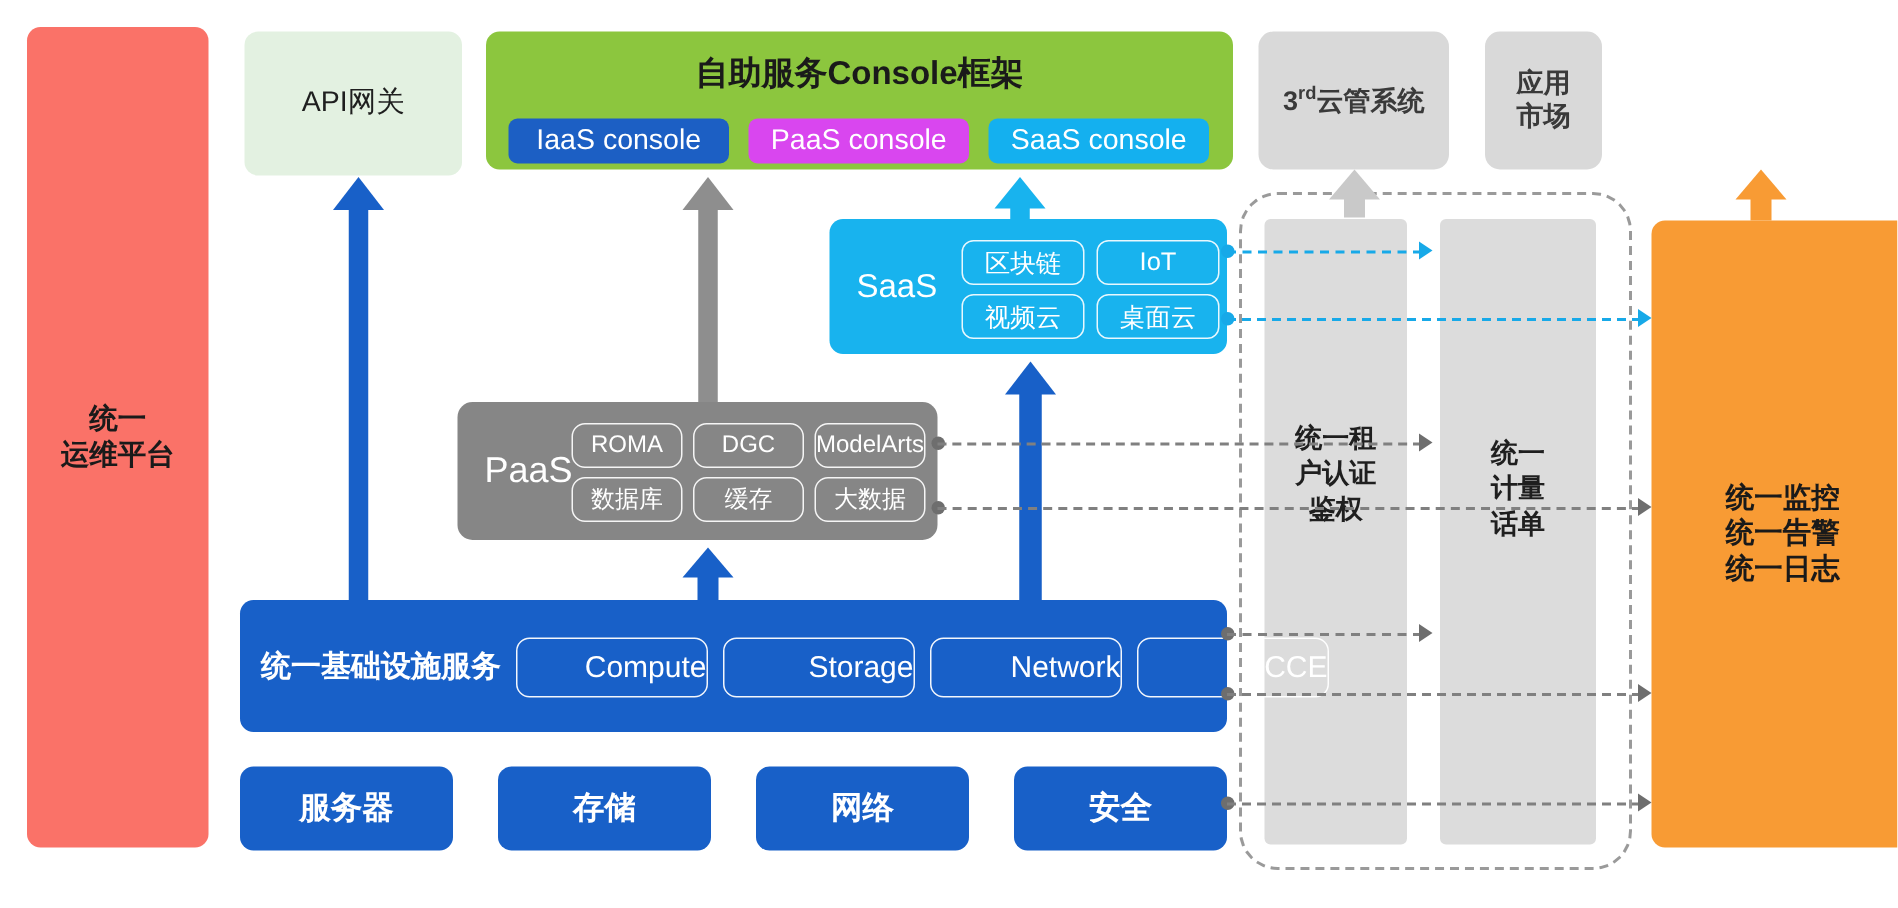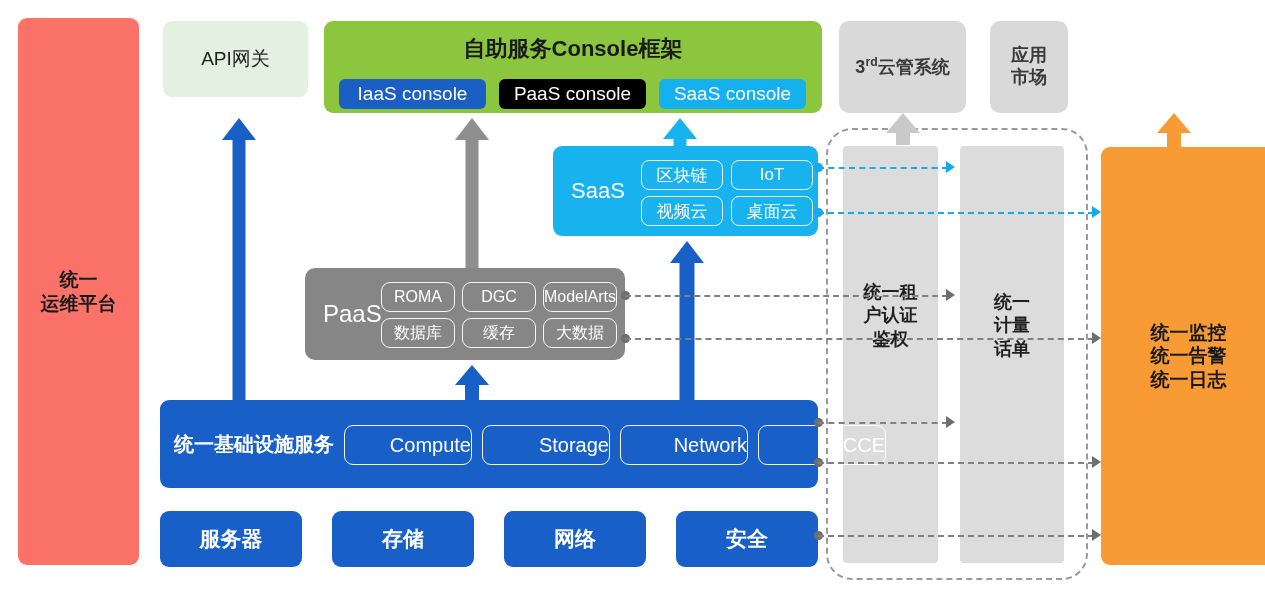--- a/index.html
+++ b/index.html
@@ -11,21 +11,21 @@
   .panel-red{background:#fa7268;border-radius:9px;color:#1a1a1a;font-size:19px;font-weight:700;}
   .panel-orange{background:#f89b34;border-radius:9px;color:#1a1a1a;font-size:19px;font-weight:700;}
   .panel-apigw{background:#e3f1e1;border-radius:9px;color:#1f1f1f;font-size:19px;font-weight:500;}
   .panel-gray{background:#d9d9d9;border-radius:10px;color:#3a3a3a;font-size:18px;font-weight:600;}
   .panel-green{background:#8cc63e;border-radius:9px;}
 
   
   .console-title{position:absolute;left:0;right:0;top:13px;text-align:center;font-size:22px;font-weight:600;color:#1a1a1a;}
   .chip{position:absolute;display:flex;align-items:center;justify-content:center;border-radius:6px;color:#fff;font-size:19px;font-weight:500;height:30px;}
   .chip-iaas{background:#1c5fc4;}
-  .chip-paas{background:#000000;}
+  .chip-paas{background:#d946ef;}
   .chip-saas{background:#14b0ef;}
 
   
   .saas-block{background:#18b3ee;border-radius:9px;}
   .saas-label{position:absolute;left:18px;top:50%;transform:translateY(-50%);color:#fff;font-size:22px;font-weight:500;}
   .tag{position:absolute;display:flex;align-items:center;justify-content:center;border:1.6px solid rgba(255,255,255,.9);border-radius:8px;color:#fff;font-size:17px;font-weight:500;height:28px;}
 
   
   .paas-block{background:#868686;border-radius:10px;}
   .paas-label{position:absolute;left:18px;top:50%;transform:translateY(-50%);color:#fff;font-size:24px;font-weight:500;}
@@ -64,21 +64,21 @@
 
 <div id="stage">
 
   <div class="box panel-red" style="left:18px;top:18px;width:121px;height:547px;">
     <div>
       <div>统一</div>
       <div>运维平台</div>
     </div>
   </div>
 
-  <div class="box panel-apigw" style="left:163px;top:21px;width:145px;height:76px;">
+  <div class="box panel-apigw" style="left:163px;top:21px;width:145px;height:96px;">
     <span>API网关</span>
   </div>
 
   <div class="panel-green" style="position:absolute;left:324px;top:21px;width:498px;height:92px;">
     <div class="console-title">自助服务Console框架</div>
     <div class="chip chip-iaas" style="left:15px;top:58px;width:147px;">
       <span>IaaS console</span>
     </div>
     <div class="chip chip-paas" style="left:175px;top:58px;width:147px;">
       <span>PaaS console</span>

